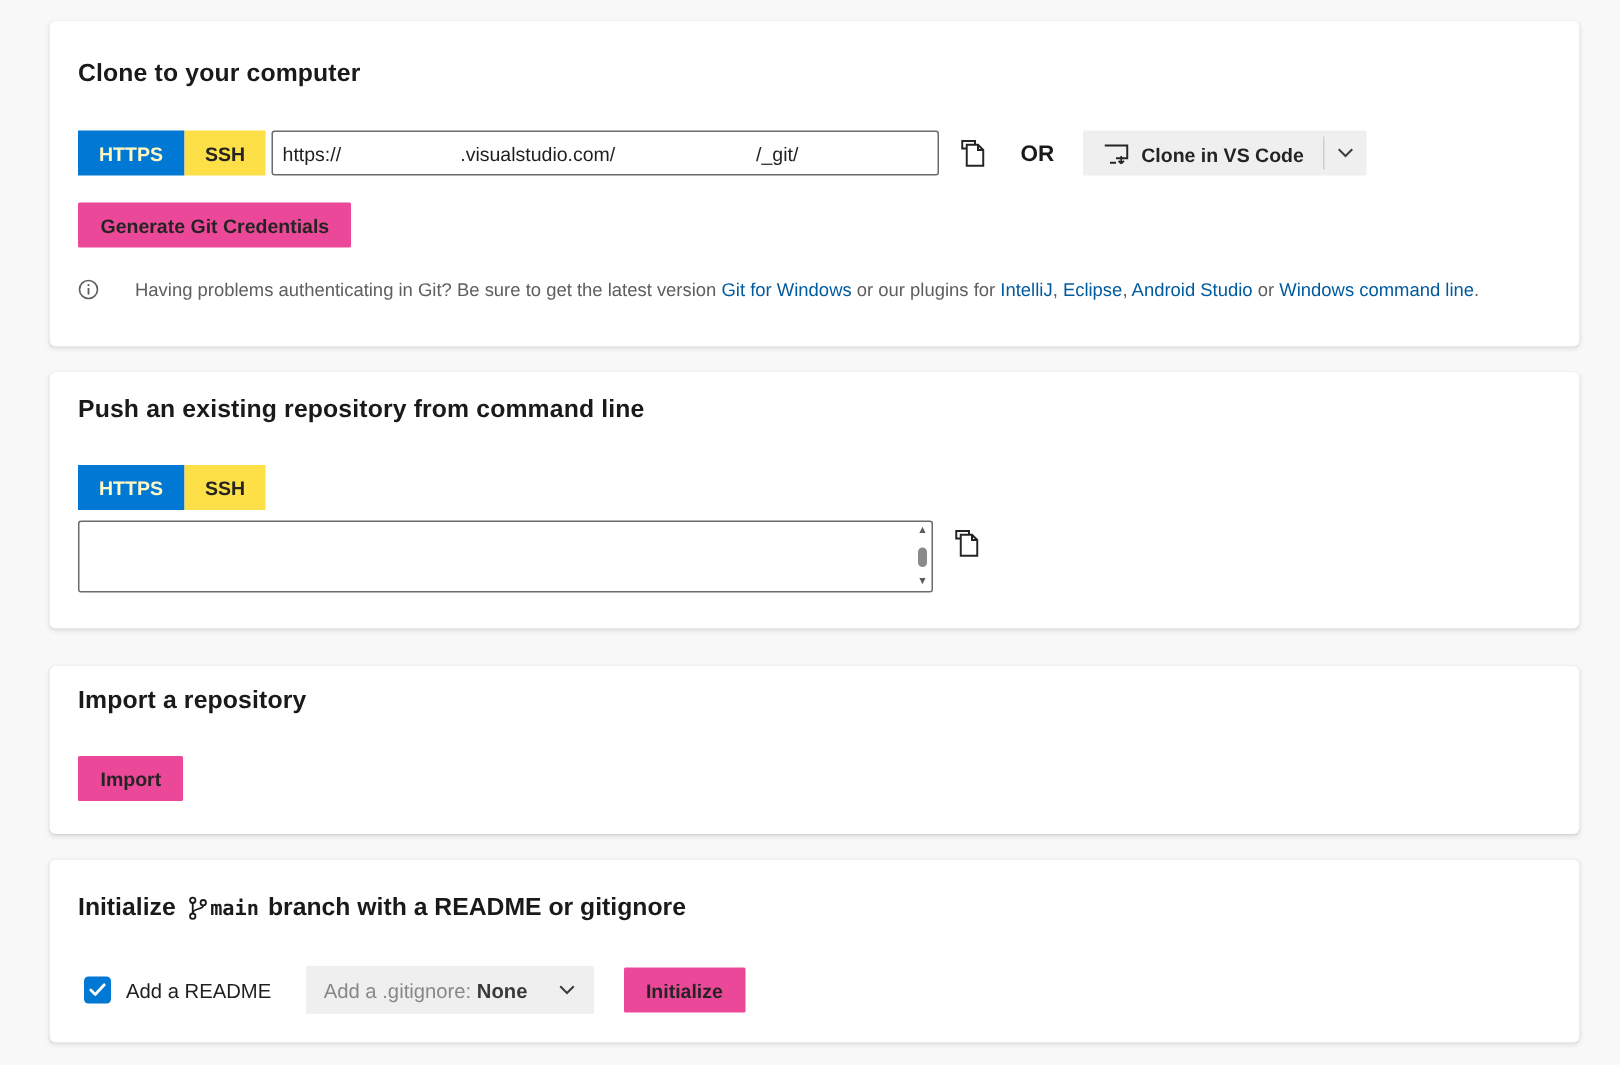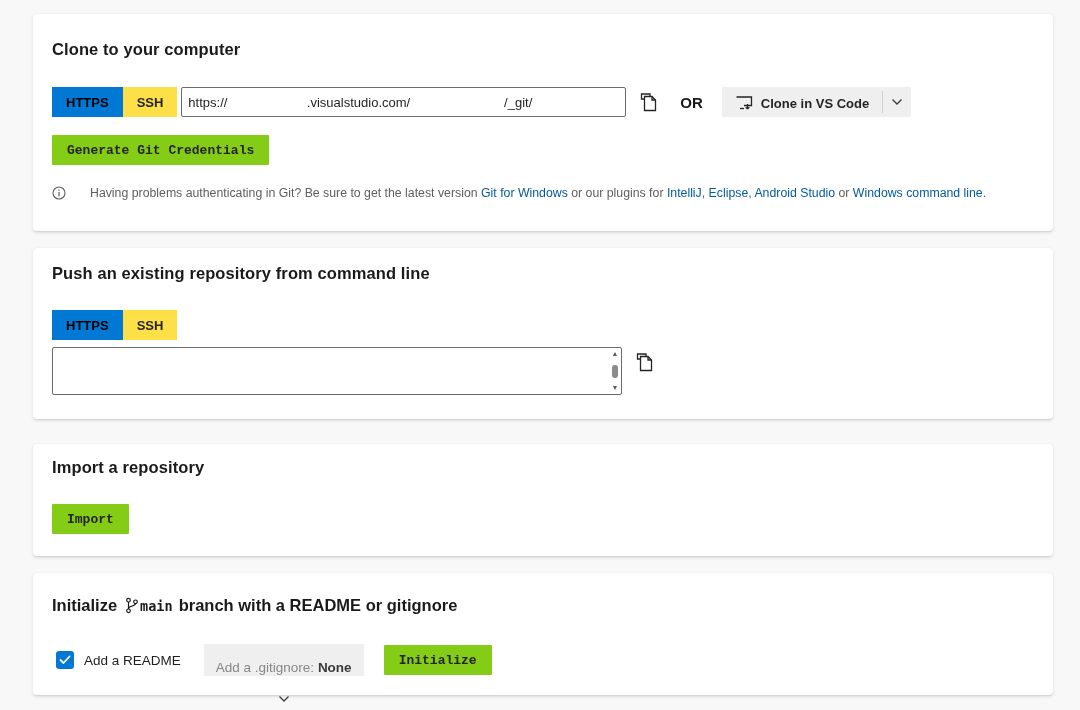--- a/index.html
+++ b/index.html
@@ -39,21 +39,21 @@
   
   .tabs { display: flex; }
   .tab {
     height: 30px;
     display: flex; align-items: center; justify-content: center;
     padding: 0 14px;
     font-size: 13px;
     font-weight: 700;
     cursor: pointer;
   }
-  .tab.active { background: #0078d4; color: #000000; }
+  .tab.active { background: #0078d4; color: #fef9c3; }
   .tab.inactive { background: #fde047; color: #252423; }
 
   
   .clone-row { margin-top: 28px; }
   .url-input {
     width: 445px; height: 30px;
     margin-left: 4px;
     border: 1px solid #6b6b6b;
     border-radius: 2px;
     padding: 0 6px;
@@ -79,23 +79,23 @@
   .split-main {
     display: flex; align-items: center; gap: 8px;
     padding: 16px 13px;
     font-weight: 700; font-size: 13px; color: #252423;
   }
   .split-divider { width: 1px; background: #d2d0ce; margin: 4px 0; }
   .split-chevron { width: 28px; display: flex; align-items: center; justify-content: center; }
 
   .gray-btn {
     height: 30px;
-    background: #84cc16;
+    background: #ec4899;
     border: none; border-radius: 1px;
-    font-family: Liberation Mono, monospace;
+    font-family: Liberation Sans, sans-serif;
     font-size: 13px; font-weight: 700; color: #252423;
     padding: 0 15px;
     cursor: pointer;
   }
   #generate-credentials { margin-top: 18px; }
 
   .help-row {
     margin-top: 21px;
     display: flex; align-items: center; gap: 24px;
     font-size: 12.3px; color: #605e5c;
@@ -158,21 +158,20 @@
   .checkbox-label { margin-left: 10px; font-size: 13.5px; color: #201f1e; }
   .gitignore-dd {
     margin-left: 23px;
     height: 30px;
     background: #efefef;
     border: none; border-radius: 1px;
     display: flex; align-items: center; gap: 20px;
     padding: 16px 12px;
     font-size: 13.5px;
     cursor: pointer;
-    flex-direction: column;
   }
   .gitignore-dd .dd-label { color: #8a8886; }
   .gitignore-dd .dd-value { color: #3b3a39; font-weight: 700; }
   #initialize-button { margin-left: 20px; }
 </style>
 </head>
 <body>
 
 <div class="card" id="card-clone">
   <div class="card-title">Clone to your computer</div>

